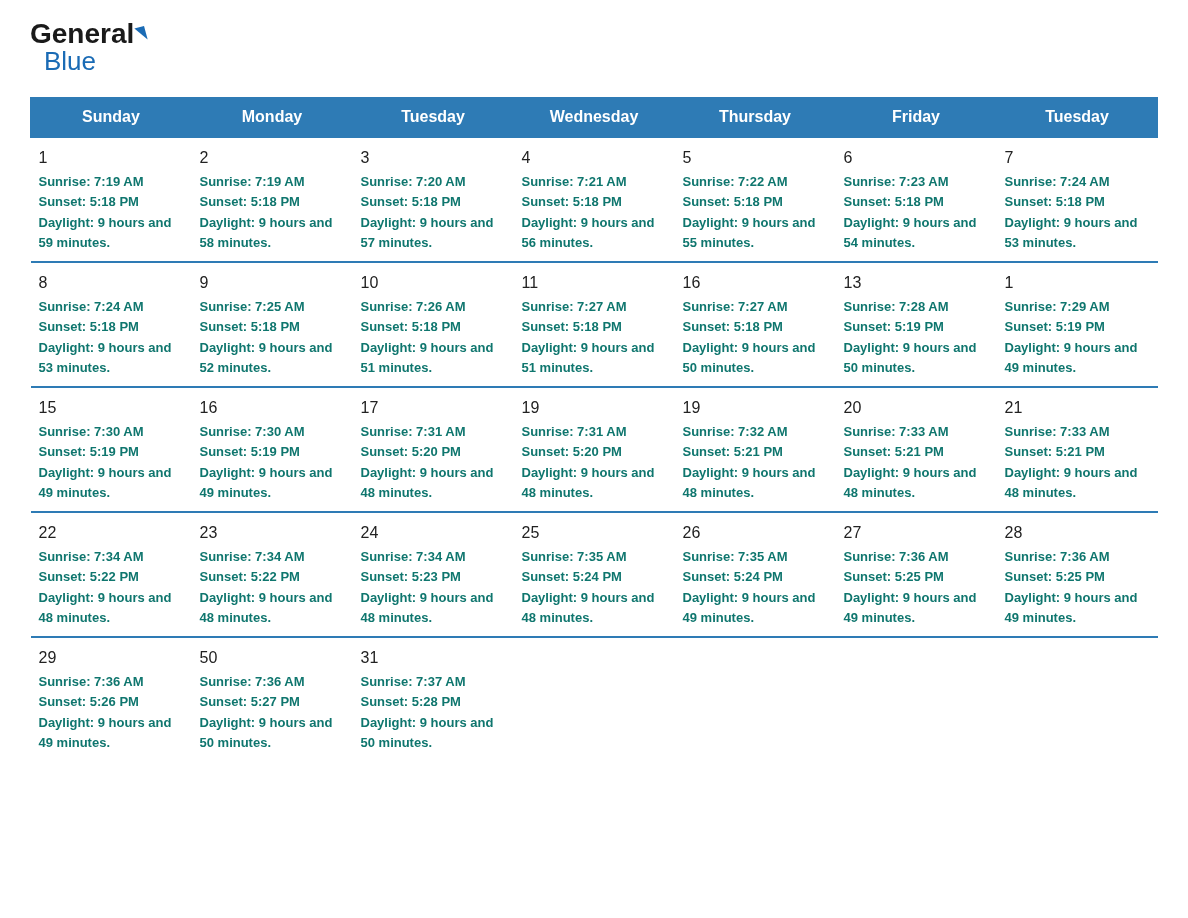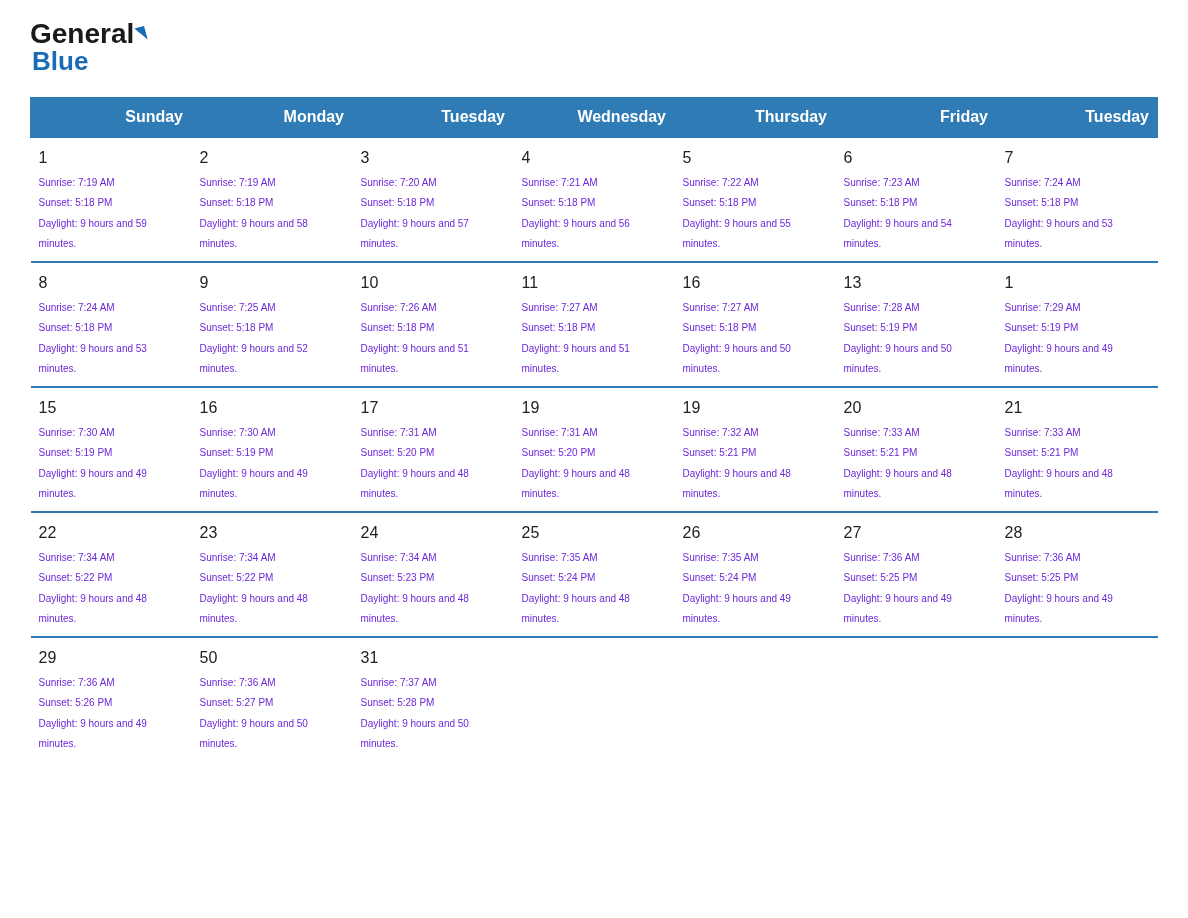--- a/index.html
+++ b/index.html
@@ -36,23 +36,23 @@
       height: 0;
       border-left: 10px solid transparent;
       border-right: 0px solid transparent;
       border-top: 14px solid #1a6bb5;
       margin-left: 2px;
       transform: rotate(-15deg);
     }
     .logo-blue-text {
       color: #1a6bb5;
       font-size: 26px;
-      font-weight: bold;
+      font-weight: normal;
       margin-top: -2px;
-      margin-left: 2px;
+      margin-left: 14px;
     }
     .title-area {
       text-align: right;
     }
     .month-title {
       font-size: 52px;
       font-weight: bold;
       color: #1a1a1a;
       line-height: 1.1;
     }
@@ -65,43 +65,44 @@
       width: 100%;
       border-collapse: collapse;
       table-layout: fixed;
     }
     thead tr th {
       background-color: #2e7bb5;
       color: #fff;
       font-size: 16px;
       font-weight: bold;
       padding: 10px 8px;
-      text-align: right;
+      text-align: center;
       border: 1px solid #2e7bb5;
     }
     tbody tr td {
       vertical-align: top;
       padding: 8px;
       border: none;
       border-top: 2px solid #2e7bb5;
       font-size: 13.5px;
       color: #222;
       line-height: 1.5;
       height: 110px;
     }
     tbody tr td .day-number {
       font-size: 16px;
       font-weight: normal;
       display: block;
       margin-bottom: 2px;
     }
     tbody tr td .day-info {
-      font-size: 10px;
-      color: #6d28d9;
+      font-size: 13px;
+      color: #0f766e;
       line-height: 1.55;
+      font-weight: bold;
     }
     tbody tr td.empty {
       border-top: 2px solid #2e7bb5;
     }
   </style>
 </head>
 <body>
 
 <div class="header-area">
   <div class="logo">

